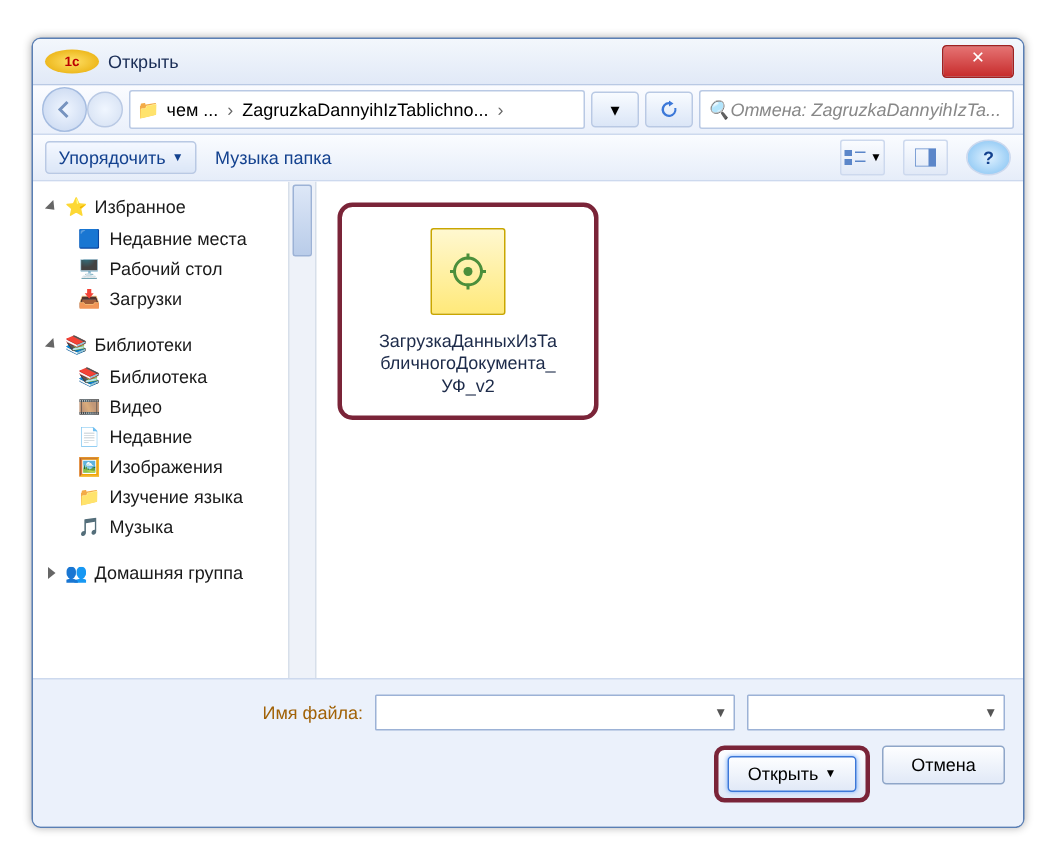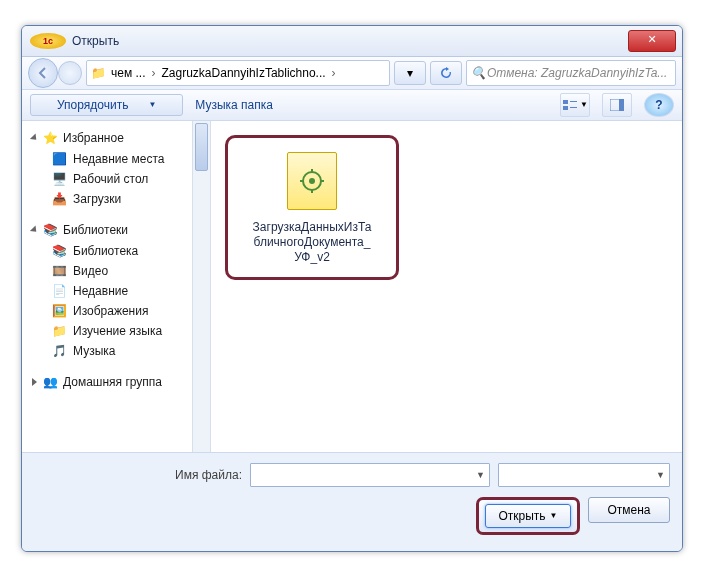--- a/index.html
+++ b/index.html
@@ -9,39 +9,39 @@
 .titlebar .title{flex:1;color:#1a2d56}
 .titlebar .close{width:46px;height:20px;margin-right:6px;background:linear-gradient(#e57373,#c72c2c);border:1px solid #a02020;border-radius:3px;color:#fff;text-align:center;line-height:17px;font-size:11px;cursor:pointer}
 .navbar{height:32px;background:linear-gradient(#fbfcff,#eaf0fb);border-bottom:1px solid #cdd9ee;display:flex;align-items:center;padding:0 6px;gap:4px}
 .rnd{display:inline-flex;align-items:center;justify-content:center;border:1px solid #b9c9e4;border-radius:3px;background:linear-gradient(#f8fbff,#dbe6f7);height:22px;min-width:22px;padding:0 4px;cursor:pointer}
 .navback{width:28px;height:28px;border-radius:50%;background:radial-gradient(#f0f6ff,#c5d5ef);border:1px solid #a5bce0;display:flex;align-items:center;justify-content:center}
 .navfwd{width:22px;height:22px;border-radius:50%;background:radial-gradient(#f0f6ff,#d3dff2);border:1px solid #b9c9e4;margin-left:-4px}
 .crumbs{flex:1;display:flex;align-items:center;height:24px;border:1px solid #b9c9e4;border-radius:2px;background:#fff;padding:0 4px;overflow:hidden;gap:4px}
 .crumbs span.sep{color:#666;padding:0 2px}
 .searchbox{width:200px;height:24px;border:1px solid #b9c9e4;border-radius:2px;background:#fff;display:flex;align-items:center;padding:0 4px;color:#888;font-style:italic}
 .toolbar{height:30px;background:linear-gradient(#fafcff,#e6edf9);border-bottom:1px solid #cdd9ee;display:flex;align-items:center;padding:0 8px;gap:12px}
-.toolbar .org{color:#14428f;background:linear-gradient(#f4f8ff,#dbe6f7);border:1px solid #b9c9e4;border-radius:3px;padding:3px 26px;display:flex;align-items:center;gap:20px;cursor:pointer}
+.toolbar .org{color:#14428f;background:linear-gradient(#f4f8ff,#dbe6f7);border:1px solid #b9c9e4;border-radius:3px;padding:3px 8px;display:flex;align-items:center;gap:4px;cursor:pointer}
 .toolbar .new{color:#14428f;cursor:pointer}
 .toolbar .spacer{flex:1}
 .toolbar .iconbtn{width:28px;height:22px;border:1px solid #cdd9ee;border-radius:2px;background:linear-gradient(#fafcff,#e1e9f7);display:flex;align-items:center;justify-content:center;cursor:pointer}
 .body{flex:1;display:flex;background:#fff;overflow:hidden}
 .tree{width:178px;border-right:1px solid #d7dfea;padding:6px 2px 6px 8px;overflow:hidden}
 .tree .group{font-weight:normal;color:#1a1a1a;padding:3px 2px;display:flex;align-items:center;gap:4px}
 .tree .item{padding:2px 2px 2px 22px;display:flex;align-items:center;gap:5px;color:#1a1a1a;white-space:nowrap;cursor:pointer}
 .ico{width:16px;height:16px;display:inline-flex;align-items:center;justify-content:center;font-size:12px}
 .tri{display:inline-block;width:0;height:0;border-top:4px solid transparent;border-bottom:4px solid transparent;border-left:5px solid #666;margin-right:2px}
 .tri.open{transform:rotate(45deg)}
 .main{flex:1;position:relative;padding:14px;overflow:auto}
 .highlightbox{border:3px solid #7a2438;border-radius:10px;padding:8px 24px 12px;width:120px;text-align:center;display:inline-block;background:#fff}
 .fileicon{width:48px;height:56px;margin:6px auto 10px;border:1px solid #c9a600;background:linear-gradient(#fff8d0,#ffe97a);display:flex;align-items:center;justify-content:center;border-radius:2px}
 .fileicon svg{width:28px;height:28px}
 .filelabel{font-size:12px;color:#1d2b4a;word-break:break-all;line-height:1.25}
 .footer{height:78px;background:#ebf1fb;border-top:1px solid #cdd9ee;padding:10px 12px 10px 0;display:flex;flex-direction:column;gap:10px;align-items:flex-end}
 .row1{display:flex;align-items:center;gap:8px}
-.row1 label{color:#404040}
+.row1 label{color:#a16207}
 .combo{height:22px;border:1px solid #9cb2d6;background:#fff;display:flex;align-items:center;padding:0 4px;border-radius:1px}
 .combo .arr{margin-left:auto;color:#555;font-size:9px}
 .row2{display:flex;gap:8px}
 .btn{height:24px;min-width:80px;border:1px solid #8fa6c8;background:linear-gradient(#fdfeff,#e1e9f7);border-radius:3px;display:flex;align-items:center;justify-content:center;cursor:pointer}
 .btn.primary-wrap{border:3px solid #7a2438;border-radius:7px;height:32px;min-width:98px;padding:0}
 .btn.primary-inner{border:1px solid #3c78d8;box-shadow:0 0 3px #7db2ff;height:22px;min-width:84px;border-radius:3px;background:linear-gradient(#fdfeff,#e1e9f7)}
 .scroll-v{position:absolute;right:0;top:0;bottom:0;width:17px;background:#eef2f9;border-left:1px solid #d7dfea}
 .scroll-v .thumb{position:absolute;left:2px;right:2px;top:2px;height:46px;background:linear-gradient(#dde7f7,#b9cce9);border:1px solid #9cb2d6;border-radius:2px}
 </style>
 </head>

